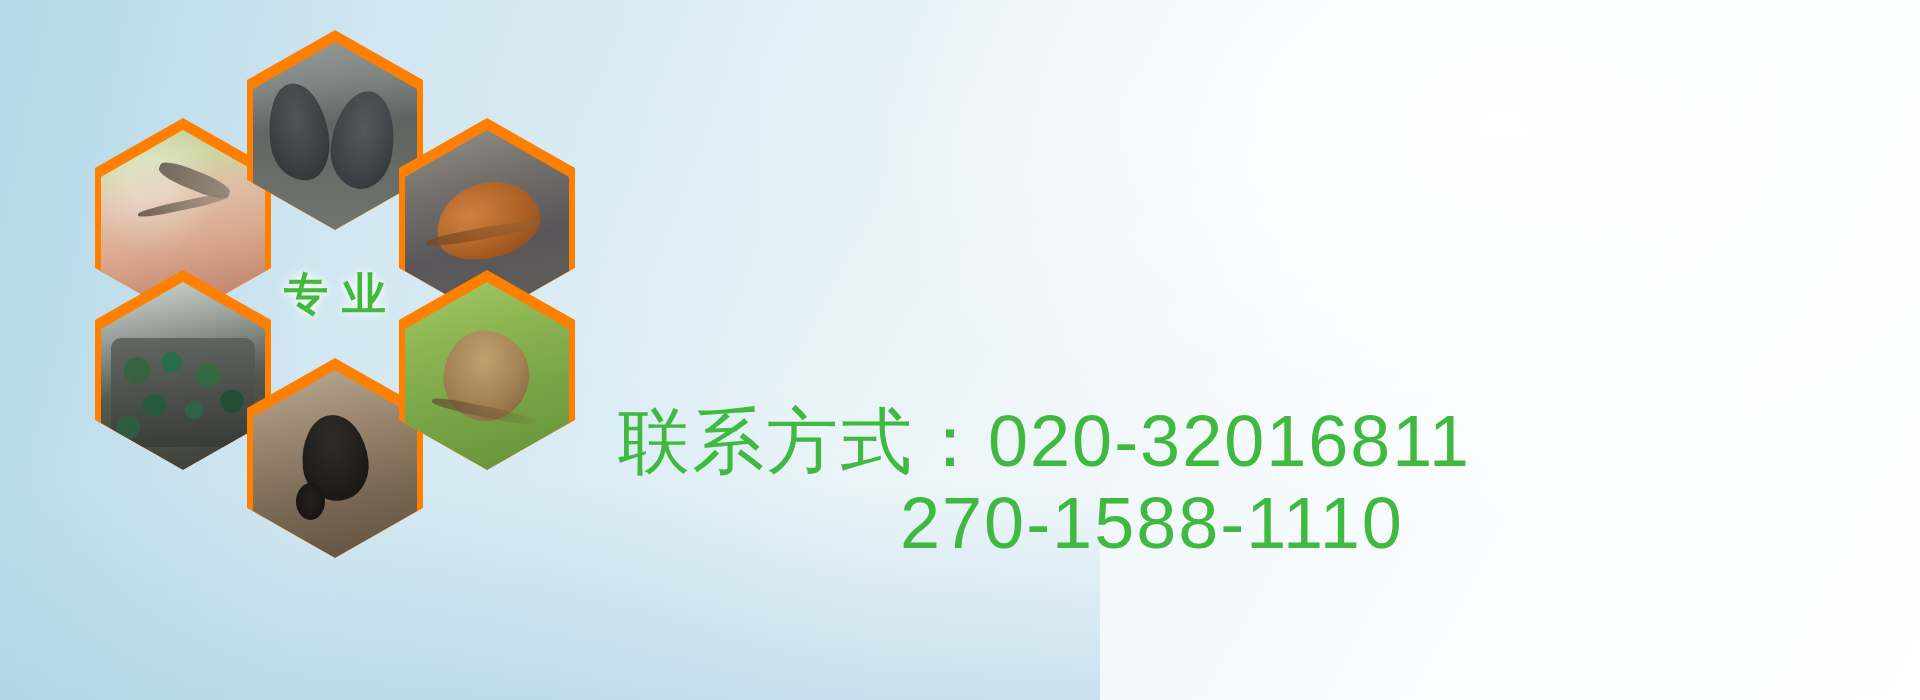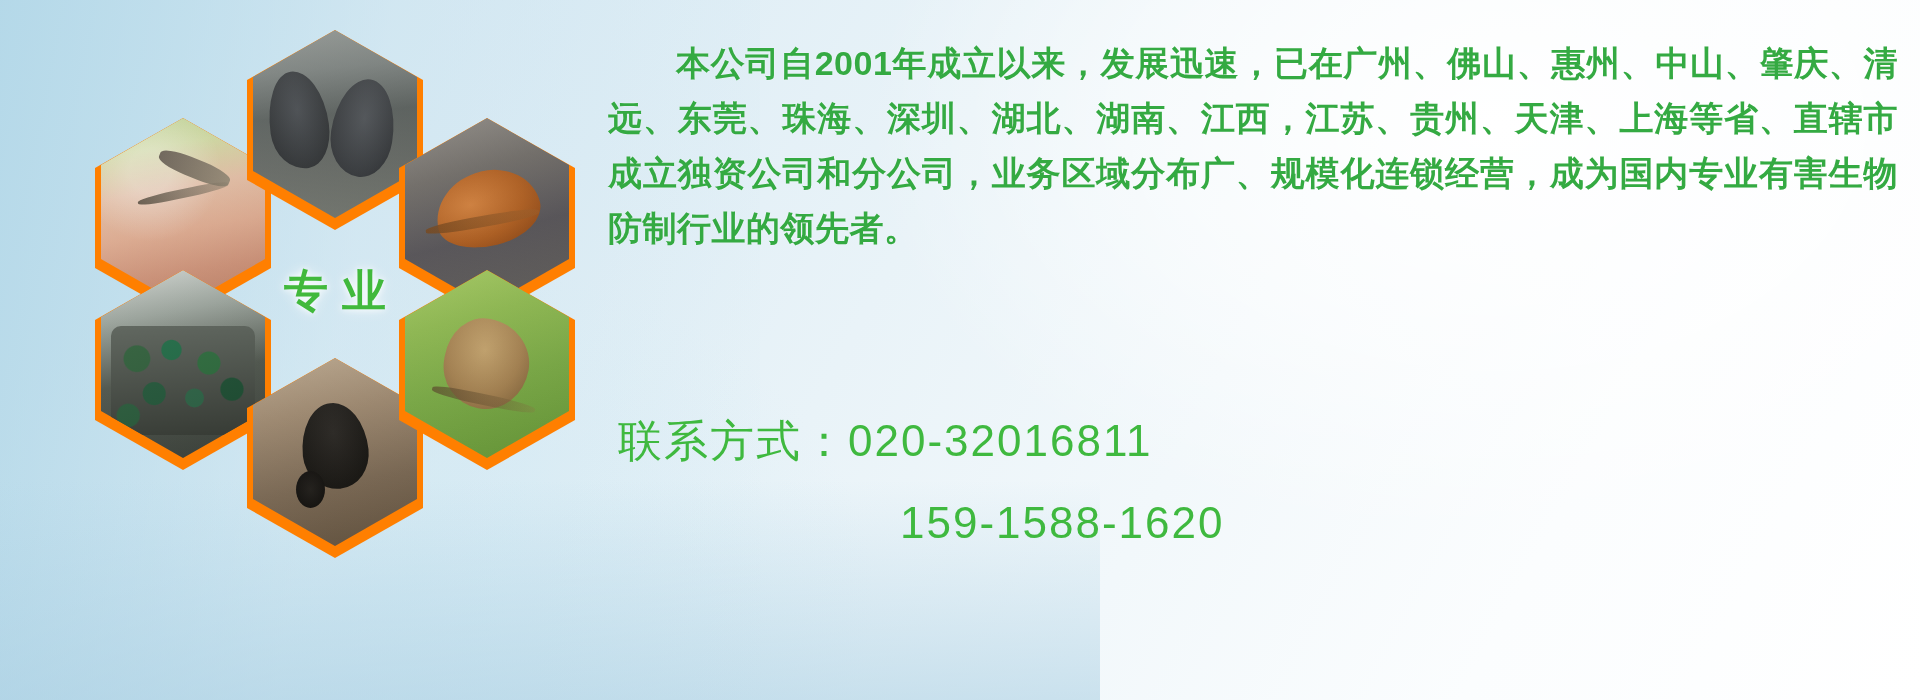--- a/index.html
+++ b/index.html
@@ -25,21 +25,21 @@
     background:linear-gradient(0deg, rgba(168,206,226,0.55) 0%, rgba(200,226,238,0) 100%);
     pointer-events:none;
   }
 
   
   #hex-cluster{position:absolute;left:95px;top:8px;width:500px;height:560px;}
   .hex{
     position:absolute;width:176px;height:200px;
     clip-path:polygon(50% 0%,100% 25%,100% 75%,50% 100%,0% 75%,0% 25%);
     background:#ff7f00;
-    display:flex;align-items:flex-start;justify-content:center;font-family:Liberation Mono, monospace;
+    display:flex;align-items:flex-end;justify-content:center;
   }
   .hex .inner{
     width:164px;height:188px;
     clip-path:polygon(50% 0%,100% 25%,100% 75%,50% 100%,0% 75%,0% 25%);
     overflow:hidden;position:relative;
   }
   .hex .inner::after{
     content:"";position:absolute;inset:0;
     background:linear-gradient(160deg, rgba(255,255,255,0.08), rgba(0,0,0,0.10));
   }
@@ -129,21 +129,21 @@
 
   
   #about-paragraph{
     position:absolute;left:608px;top:36px;width:1290px;
     color:#34aa42;font-size:34px;line-height:55px;font-weight:bold;
     letter-spacing:0.5px;text-indent:68px;text-align:justify;
     text-shadow:0 0 2px rgba(255,255,255,.6);
   }
   #contact-block{position:absolute;left:618px;top:400px;width:1290px;}
   .contact-line{
-    color:#3fb93f;font-size:44px;line-height:82px;font-weight:normal;
+    color:#3fb93f;font-size:72px;line-height:82px;font-weight:normal;
     letter-spacing:2px;white-space:nowrap;
   }
   #contact-phone-secondary{padding-left:282px;}
 </style>
 </head>
 <body>
 
 <div id="banner">
 
   <div id="wash-left"></div>
@@ -188,20 +188,19 @@
     </div>
 
     <div class="hex" id="hex-logo">
       <div class="logo-text">
         <div class="logo-line">专业</div>
       </div>
     </div>
 
   </div>
 
-  <div id="about-paragraph">本公司自2001年成立以来，发展迅速，已在广州、佛山、惠州、中山、肇庆、清远、东莞、珠海、深圳、湖北、湖南、江西，江苏、贵州、天津、上海等省、直辖市成立独资公司和分公司，业务区域分布广、规模化连锁经营，成为国内专业有害生物防制行业的领先者。</div>
 
   <div id="contact-block">
     <div class="contact-line" id="contact-phone-primary">联系方式：020-32016811</div>
-    <div class="contact-line" id="contact-phone-secondary">159-1588-1620</div>
+    <div class="contact-line" id="contact-phone-secondary">270-1588-1110</div>
   </div>
 
 </div>
 
 </body></html>

